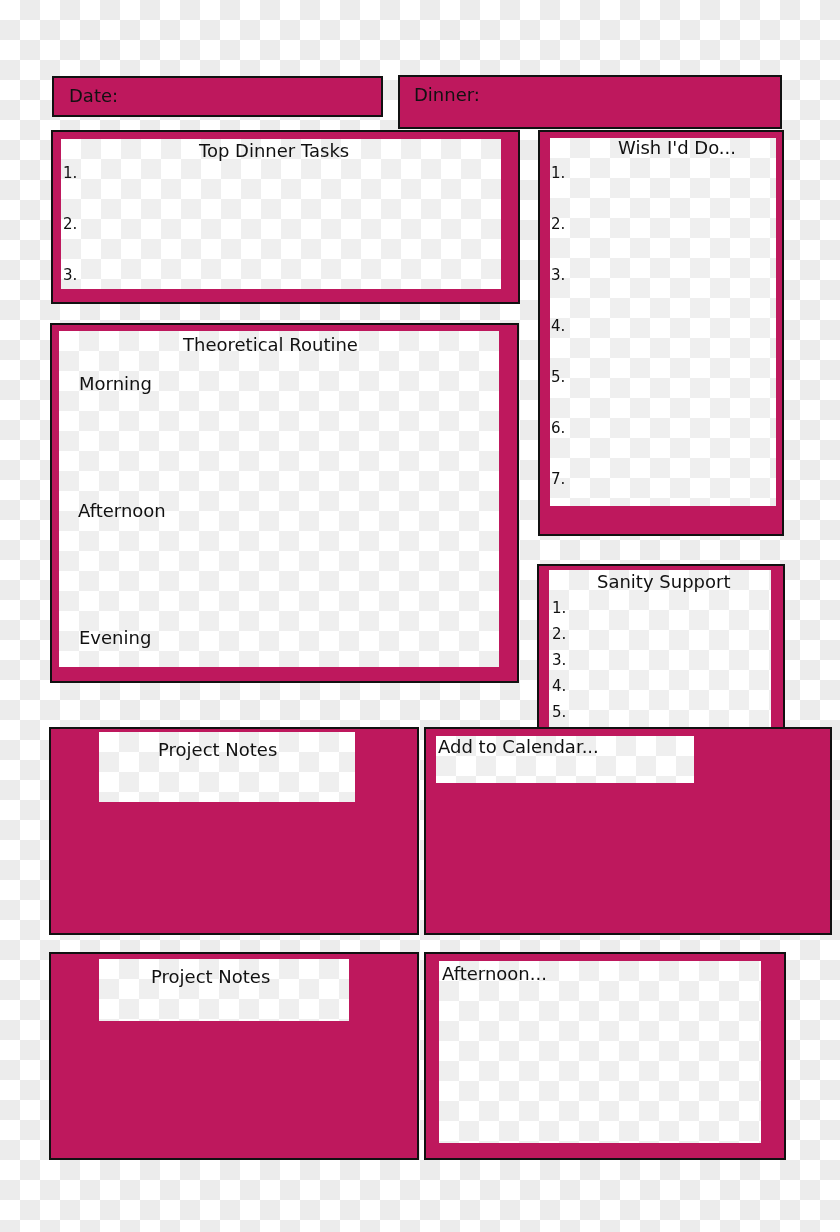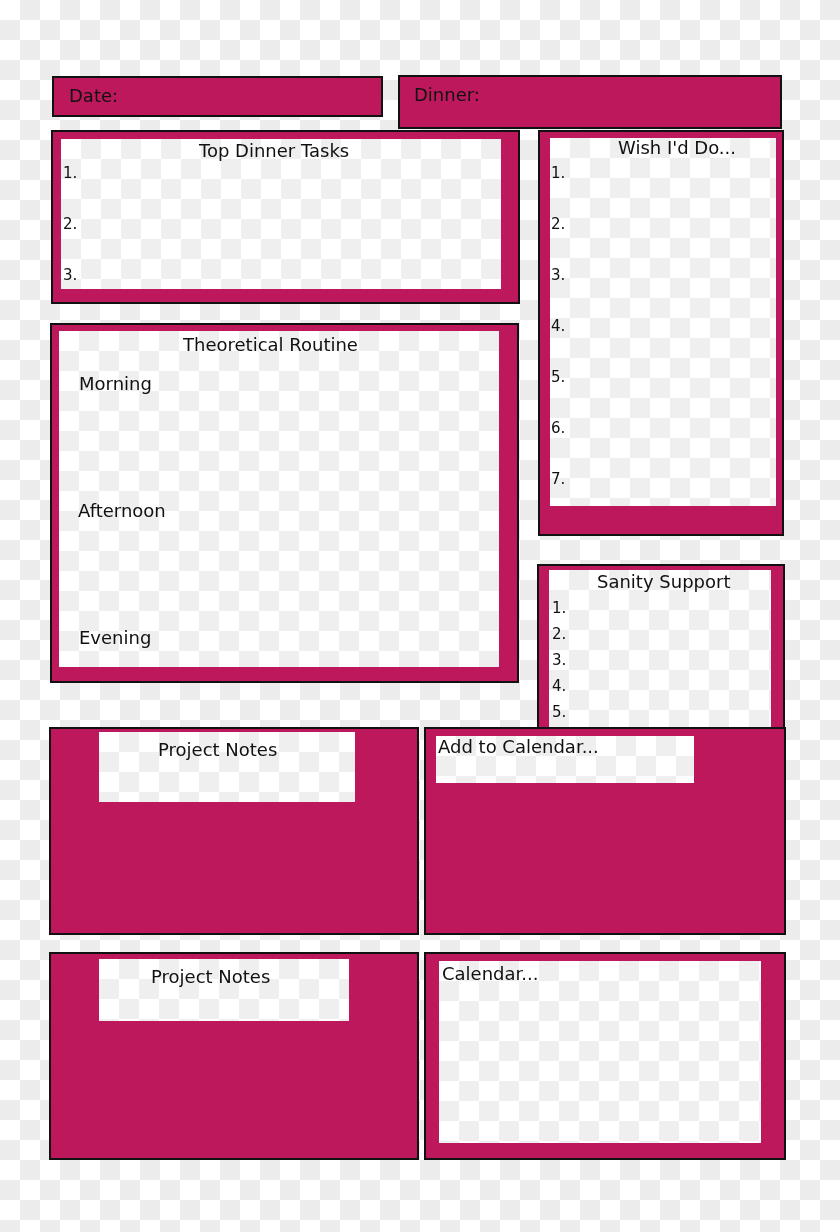--- a/index.html
+++ b/index.html
@@ -77,26 +77,26 @@
   <span class="num" style="left:13px;top:85px;">3.</span>
   <span class="num" style="left:13px;top:111px;">4.</span>
   <span class="num" style="left:13px;top:137px;">5.</span>
 </div>
 
 <div class="box" style="left:49px;top:727px;width:370px;height:208px;">
   <div class="fill checker" style="left:48px;top:3px;width:256px;height:70px;"></div>
   <span class="title" style="left:107px;top:10px;">Project Notes</span>
 </div>
 
-<div class="box" style="left:424px;top:727px;width:362px;height:208px;">
+<div class="box" style="left:424px;top:727px;width:408px;height:208px;">
   <div class="fill checker" style="left:10px;top:7px;width:258px;height:47px;"></div>
   <span class="title" style="left:12px;top:7px;">Add to Calendar...</span>
 </div>
 
 <div class="box" style="left:49px;top:952px;width:370px;height:208px;">
   <div class="fill checker" style="left:48px;top:5px;width:250px;height:62px;"></div>
   <span class="title" style="left:100px;top:12px;">Project Notes</span>
 </div>
 
 <div class="box" style="left:424px;top:952px;width:362px;height:208px;">
   <div class="fill checker" style="left:13px;top:7px;width:322px;height:182px;"></div>
-  <span class="title" style="left:16px;top:9px;">Calendar...</span>
+  <span class="title" style="left:16px;top:9px;">Afternoon...</span>
 </div>
 
 </body></html>

